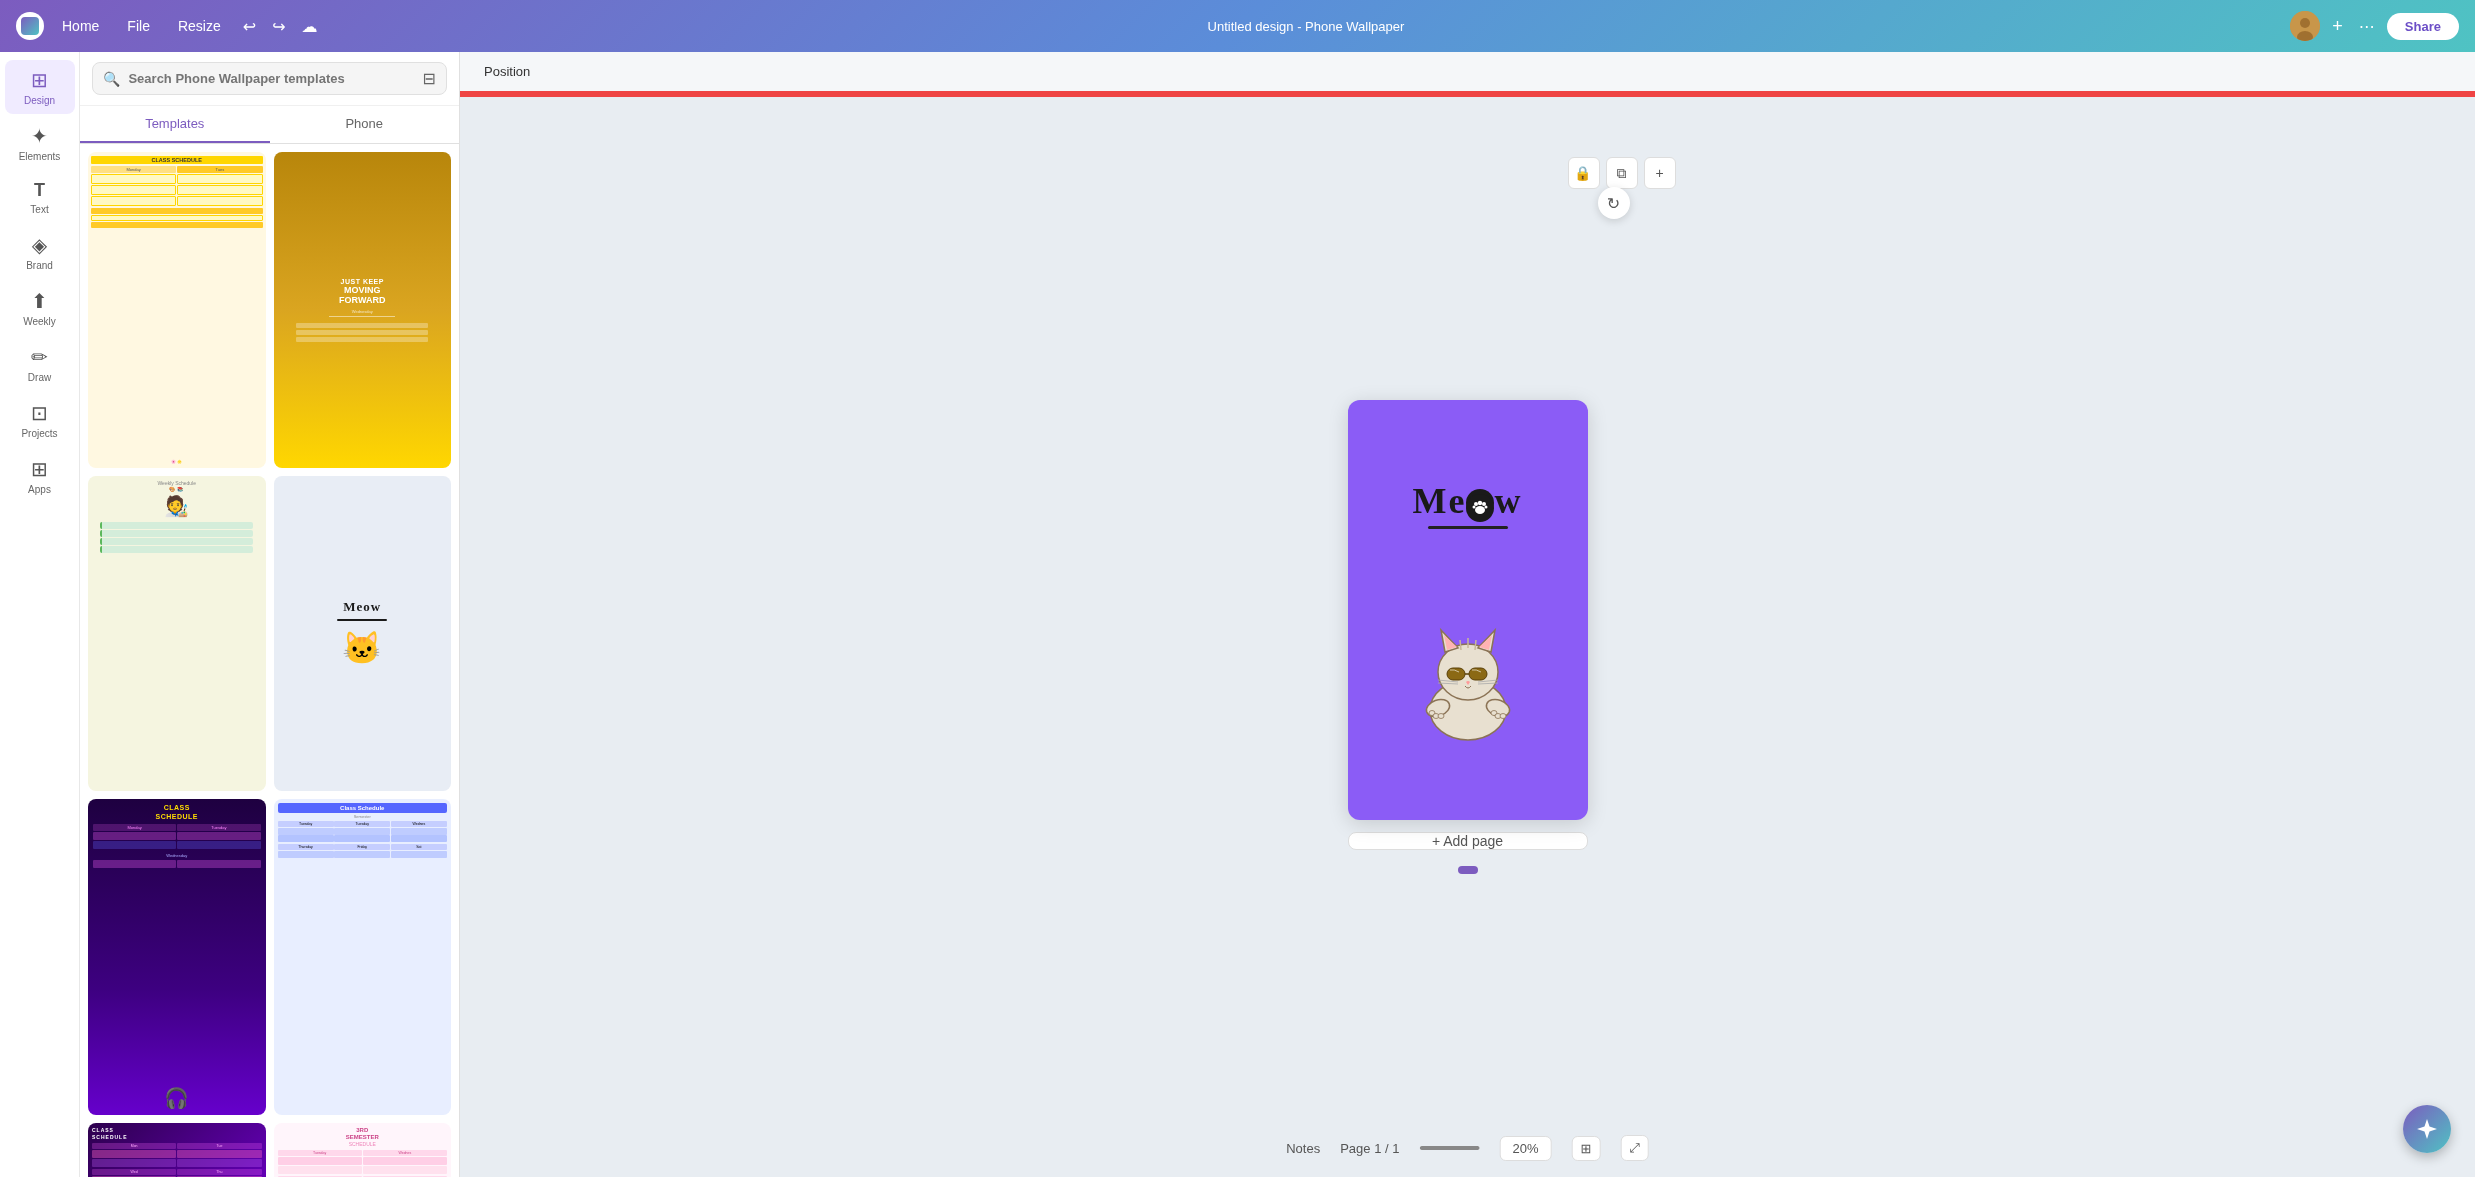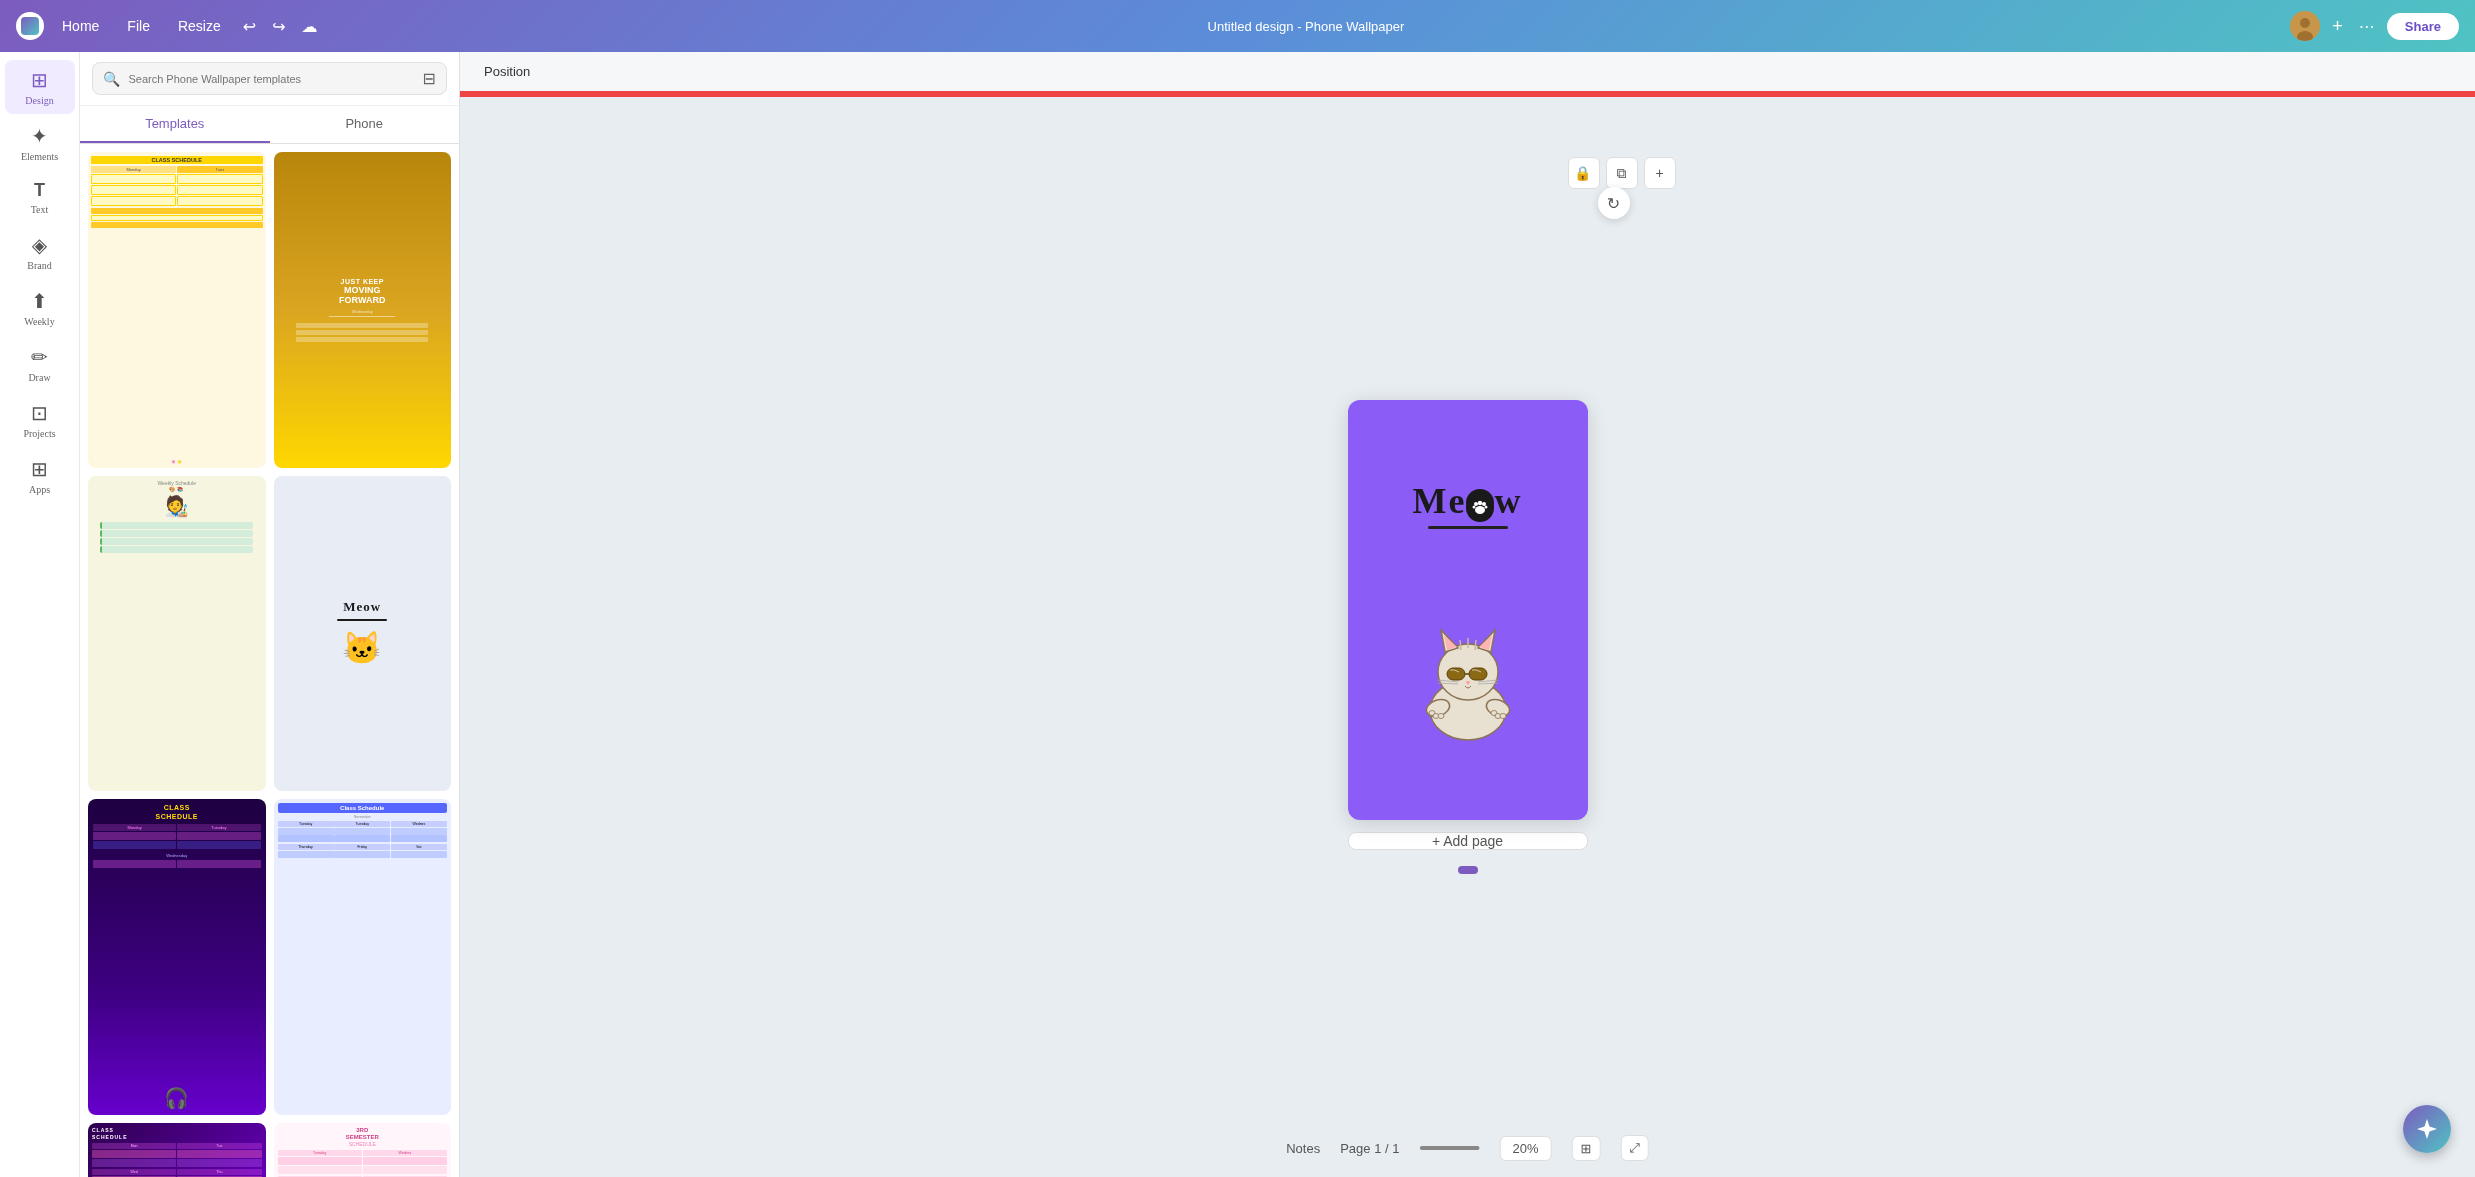--- a/index.html
+++ b/index.html
@@ -46,21 +46,21 @@
       justify-content: center;
       width: 70px;
       padding: 8px 4px;
       border-radius: 8px;
       cursor: pointer;
       gap: 3px;
     }
     .sidebar-item.active { background: #f0ebff; }
     .sidebar-item .si-icon { font-size: 20px; color: #555; }
     .sidebar-item.active .si-icon { color: #7c5cbf; }
-    .sidebar-item .si-label { font-size: 10px; color: #666; font-weight: 500; text-align: center; font-family: Liberation Serif, serif; }
+    .sidebar-item .si-label { font-size: 10px; color: #666; font-weight: 500; text-align: center; }
     .sidebar-item.active .si-label { color: #7c5cbf; }
 
     
     .templates-panel {
       width: 380px;
       background: #fff;
       border-right: 1px solid #e0e0e0;
       display: flex;
       flex-direction: column;
       overflow: hidden;
@@ -75,23 +75,24 @@
       background: #f5f5f5;
       border: 1px solid #e0e0e0;
       border-radius: 8px;
       padding: 6px 10px;
       gap: 8px;
     }
     .search-input-wrapper input {
       flex: 1;
       border: none;
       background: transparent;
-      font-size: 11px;
+      font-size: 13px;
       outline: none;
       color: #333;
+      font-weight: bold;
     }
     .search-input-wrapper .filter-icon { color: #666; cursor: pointer; font-size: 16px; }
     .tabs-bar {
       display: flex;
       border-bottom: 1px solid #e0e0e0;
     }
     .tab-btn {
       flex: 1;
       padding: 10px;
       text-align: center;

